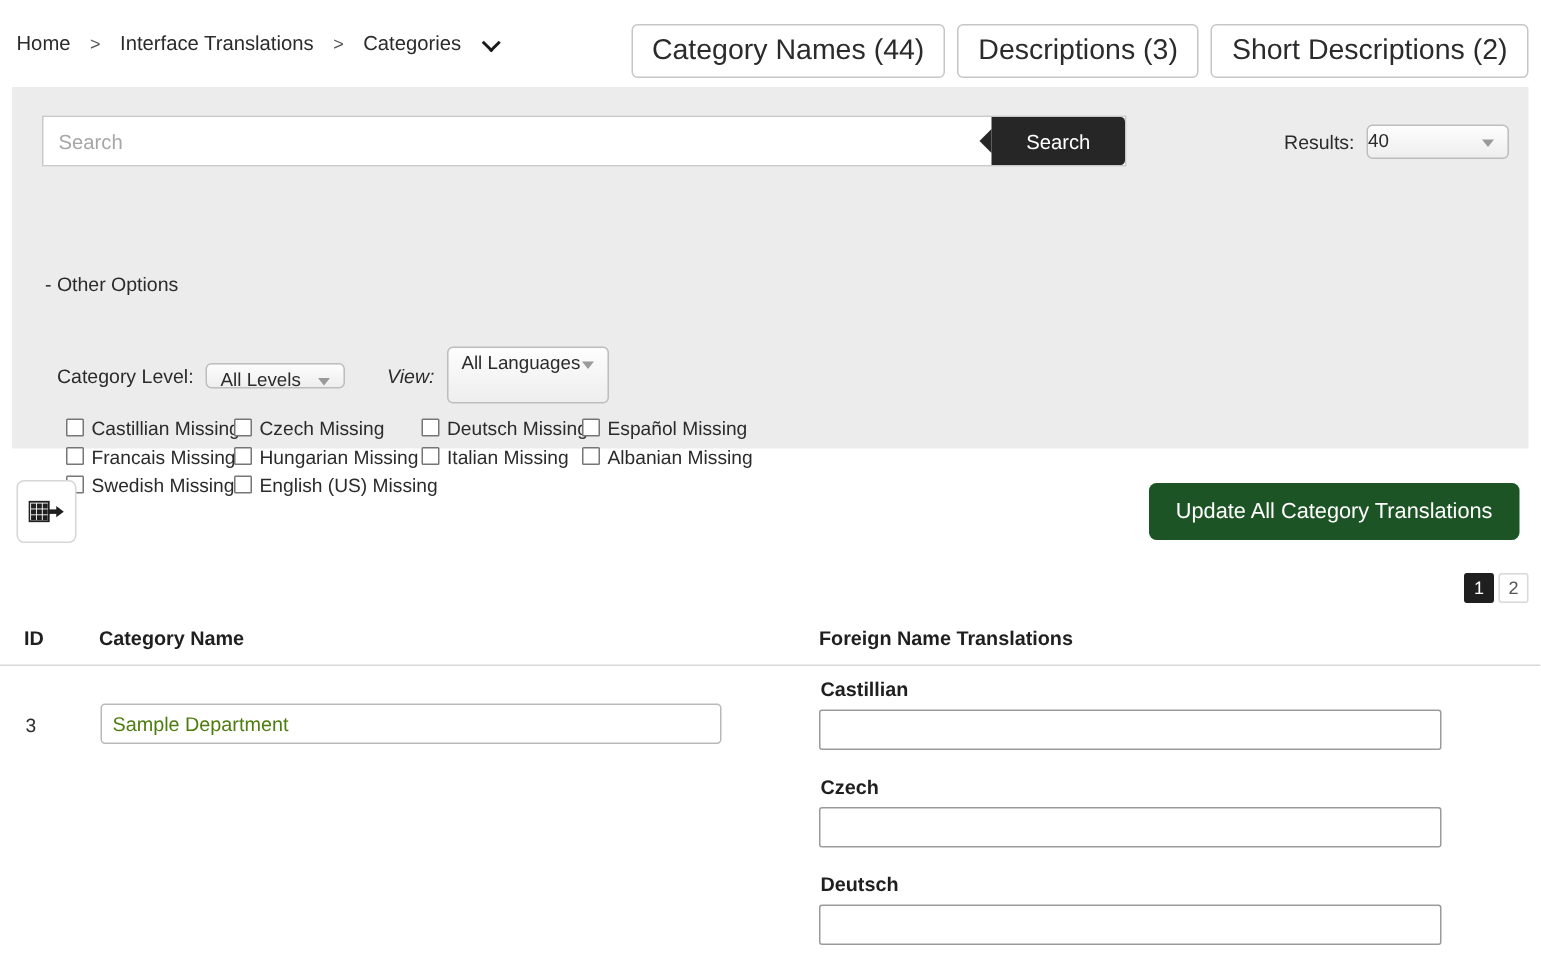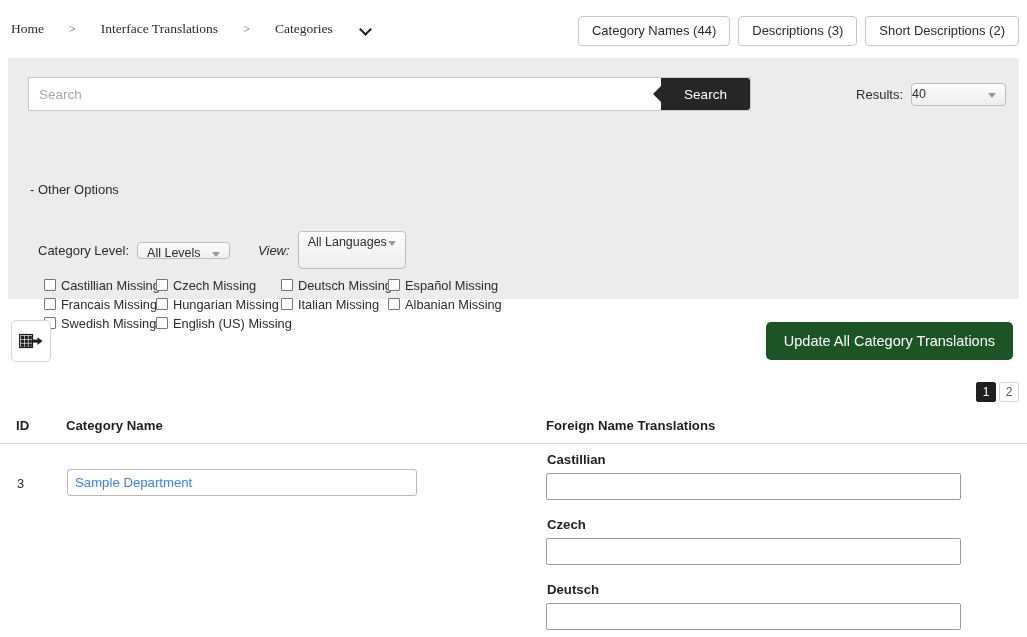--- a/index.html
+++ b/index.html
@@ -15,42 +15,42 @@
   body { position: relative; }
 
   
   .topbar {
     position: absolute; left: 0; top: 0; width: 1027px; height: 58px;
     background: #ffffff;
   }
   .breadcrumb {
     position: absolute; left: 11px; top: 21px;
     font-size: 13.5px; color: #2b2b2b; white-space: nowrap;
-    display: flex; align-items: center; gap: 25px; font-family: Liberation Serif, serif;
+    display: flex; align-items: center; gap: 13px;
   }
   .breadcrumb .crumb { color: #2b2b2b; }
   .breadcrumb .sep { color: #555; font-size: 12px; }
   .chev-down {
     display: inline-block; width: 11px; height: 11px; position: relative; margin-left: 3px;
   }
   .chev-down::before {
     content: ""; position: absolute; left: 0px; top: 1px;
     width: 7px; height: 7px;
     border-right: 2.1px solid #1a1a1a; border-bottom: 2.1px solid #1a1a1a;
     transform: rotate(45deg);
   }
 
   .tabbtns {
     position: absolute; right: 8px; top: 16px;
     display: flex; gap: 8px;
   }
   .tabbtn {
     border: 1px solid #c6c6c6; border-radius: 4px; background: #ffffff;
     font-family: "Liberation Sans", sans-serif;
-    font-size: 13px; color: #2b2b2b;
+    font-size: 19px; color: #2b2b2b;
     padding: 7px 13px 8px 13px; line-height: 1;
     cursor: pointer; white-space: nowrap;
   }
 
   
   .panel {
     position: absolute; left: 8px; top: 58px; width: 1011px; height: 241px;
     background: #ececec;
   }
   .searchrow { position: absolute; left: 20px; top: 19px; }
@@ -170,23 +170,23 @@
   .th-name { left: 66px; }
   .th-trans { left: 546px; }
 
   .rowbody { position: absolute; left: 0; top: 444px; width: 1027px; }
   .cell-id {
     position: absolute; left: 17px; top: 32px;
     font-size: 12.8px; color: #2b2b2b;
   }
   .cat-input {
     position: absolute; left: 67px; top: 25px;
-    width: 350px; height: 27px;
+    width: 414px; height: 27px;
     border: 1px solid #b9b9b9; border-radius: 3px; background: #ffffff;
-    font-family: "Liberation Sans", sans-serif; font-size: 13.2px; color: #3b82f6;
+    font-family: "Liberation Sans", sans-serif; font-size: 13.2px; color: #4d7c0f;
     padding: 0 7px; outline: none;
   }
 
   .translations { position: absolute; left: 546px; top: 8px; width: 416px; }
   .tr-group { margin-bottom: 17px; }
   .tr-label {
     font-size: 13.2px; font-weight: bold; color: #1f1f1f;
     margin: 0 0 6px 1px; display: block;
   }
   .tr-input {

